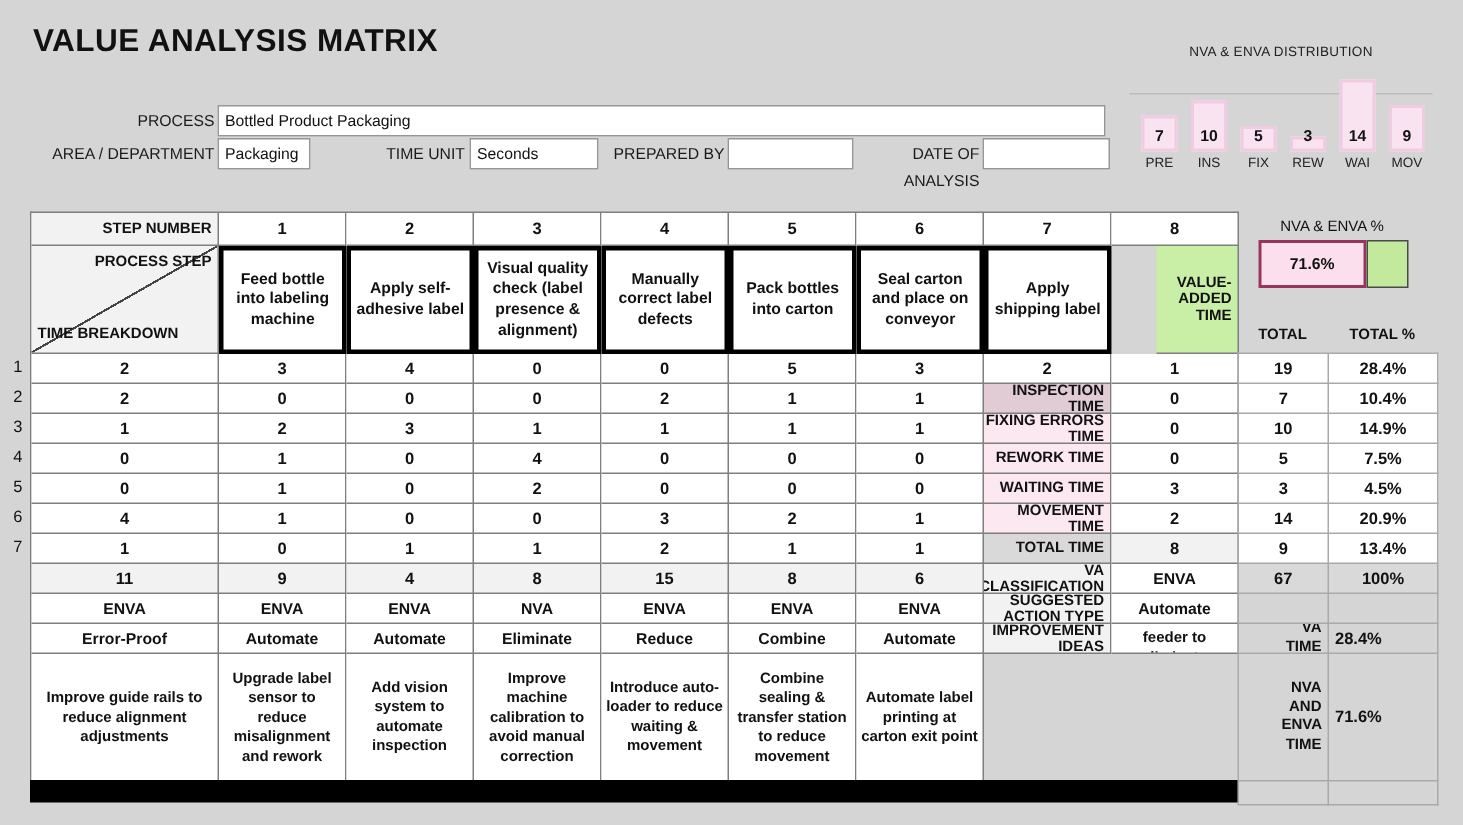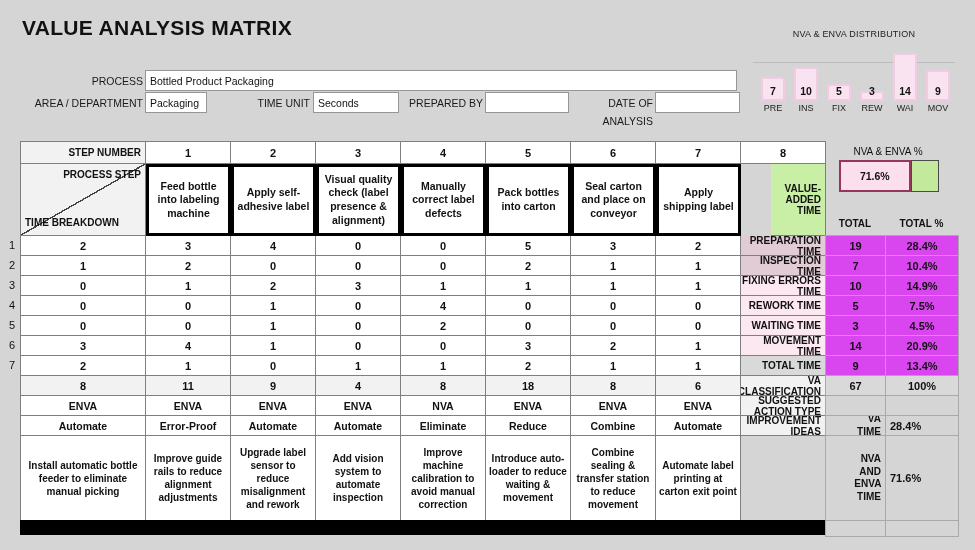--- a/index.html
+++ b/index.html
@@ -37,21 +37,21 @@
   .c-totalval{background:#f2f2f2;}
   .proc{border:3px solid #000;font-size:10.5px;text-align:center;line-height:1.3;padding:1px 2px;}
   .idea{font-size:10px;text-align:center;line-height:1.3;padding:1px 3px;}
   .small{font-size:10.5px;}
   .corner{position:relative;background:#f2f2f2;background-image:linear-gradient(to bottom right,transparent calc(50% - 0.7px),#444 calc(50% - 0.7px),#444 calc(50% + 0.7px),transparent calc(50% + 0.7px));}
   .corner-ps{position:absolute;top:5px;right:4px;font-size:10px;font-weight:600;}
   .corner-tb{position:absolute;bottom:7px;left:4px;font-size:10px;font-weight:600;}
   
   .right-grid{left:825px;top:235px;display:grid;grid-template-columns:60px 73px;grid-template-rows:repeat(7,20px) 20px 20px 20px 85px 16px;border-top:1px solid #a9a9a9;border-left:1px solid #a9a9a9;}
   .rc{border-right:1px solid #a9a9a9;border-bottom:1px solid #a9a9a9;box-sizing:border-box;display:flex;align-items:center;justify-content:center;font-size:11px;font-weight:600;overflow:hidden;}
-  .rc.t{background:#d946ef;}
+  .rc.t{background:#ffffff;}
   .rc.g{background:#d9d9d9;}
   .rc.none{background:transparent;}
   .vt-l{justify-content:flex-end;padding-right:4px;font-size:10px;text-align:right;line-height:1.25;padding-left:48px;}
   .vt-v{justify-content:flex-start;padding-left:4px;}
   
   .gut{left:2px;width:13px;height:20px;text-align:right;font-size:11px;line-height:20px;color:#111;}
   .black-bar{left:20px;top:520px;width:805px;height:15px;background:#000;}
 </style>
 </head>
 <body>
@@ -140,21 +140,20 @@
   <div class="cell lbl c-green">VALUE-ADDED TIME</div>
   <div class="cell">2</div>
   <div class="cell">3</div>
   <div class="cell">4</div>
   <div class="cell">0</div>
   <div class="cell">0</div>
   <div class="cell">5</div>
   <div class="cell">3</div>
   <div class="cell">2</div>
 
-  <div class="cell lbl c-mauve">PREPARATION TIME</div>
   <div class="cell">1</div>
   <div class="cell">2</div>
   <div class="cell">0</div>
   <div class="cell">0</div>
   <div class="cell">0</div>
   <div class="cell">2</div>
   <div class="cell">1</div>
   <div class="cell">1</div>
 
   <div class="cell lbl c-mauve">INSPECTION TIME</div>
@@ -206,21 +205,21 @@
   <div class="cell">2</div>
   <div class="cell">1</div>
   <div class="cell">1</div>
 
   <div class="cell lbl c-total">TOTAL TIME</div>
   <div class="cell c-totalval">8</div>
   <div class="cell c-totalval">11</div>
   <div class="cell c-totalval">9</div>
   <div class="cell c-totalval">4</div>
   <div class="cell c-totalval">8</div>
-  <div class="cell c-totalval">18</div>
+  <div class="cell c-totalval">15</div>
   <div class="cell c-totalval">8</div>
   <div class="cell c-totalval">6</div>
 
   <div class="cell lbl">VA CLASSIFICATION</div>
   <div class="cell small">ENVA</div>
   <div class="cell small">ENVA</div>
   <div class="cell small">ENVA</div>
   <div class="cell small">ENVA</div>
   <div class="cell small">NVA</div>
   <div class="cell small">ENVA</div>

